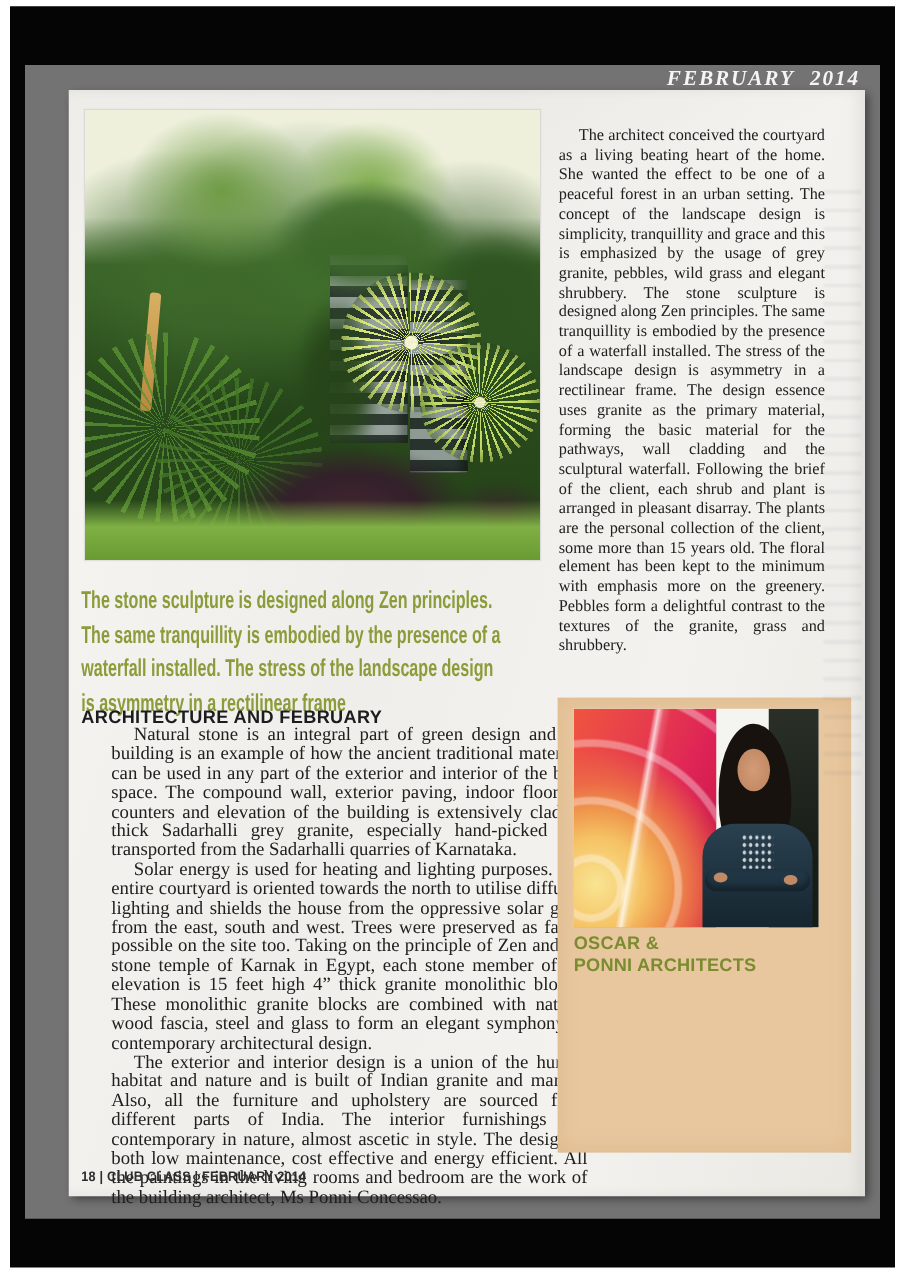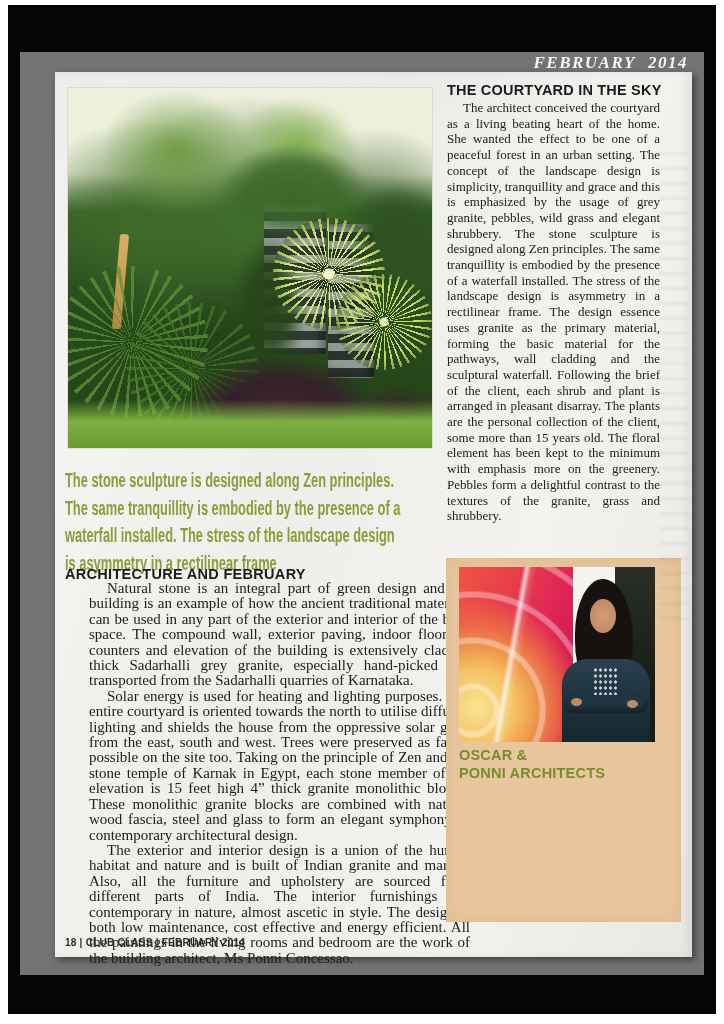--- a/index.html
+++ b/index.html
@@ -160,21 +160,20 @@
       </div>
 
       <div class="abs arch-head">ARCHITECTURE AND FEBRUARY</div>
       <div class="abs leftbody">
         <p>Natural stone is an integral part of green design and the building is an example of how the ancient traditional materials can be used in any part of the exterior and interior of the built space. The compound wall, exterior paving, indoor flooring, counters and elevation of the building is extensively clad by thick Sadarhalli grey granite, especially hand-picked and transported from the Sadarhalli quarries of Karnataka.</p>
         <p>Solar energy is used for heating and lighting purposes. The entire courtyard is oriented towards the north to utilise diffused lighting and shields the house from the oppressive solar glare from the east, south and west.  Trees were preserved as far as possible on the site too. Taking on the principle of Zen and the stone temple of Karnak in Egypt, each stone member of the elevation is 15 feet high 4” thick granite monolithic blocks. These monolithic granite blocks are combined with natural wood fascia, steel and glass to form an elegant symphony of contemporary architectural design.</p>
         <p>The exterior and interior design is a union of the human habitat and nature and is built of Indian granite and marble. Also, all the furniture and upholstery are sourced from different parts of India.  The interior furnishings are contemporary in nature, almost ascetic in style. The design is both low maintenance, cost effective and energy efficient. All the paintings in the living rooms and bedroom are the work of the building architect, Ms Ponni Concessao.</p>
       </div>
       <div class="abs pagefooter">18 | CLUB CLASS | FEBRUARY 2014</div>
 
-      <div class="abs sky-head">THE COURTYARD IN THE SKY</div>
       <div class="abs rightbody">
         <p>The architect conceived the courtyard as a living beating heart of the home. She wanted the effect to be one of a peaceful forest in an urban setting. The concept of the landscape design is simplicity, tranquillity and grace and this is emphasized by the usage of grey granite, pebbles, wild grass and elegant shrubbery. The stone sculpture is designed along Zen principles. The same tranquillity is embodied by the presence of a waterfall installed. The stress of the landscape design is asymmetry in a rectilinear frame. The design essence uses granite as the primary material, forming the basic material for the pathways, wall cladding and the sculptural waterfall. Following the brief of the client, each shrub and plant is arranged in pleasant disarray. The plants are the personal collection of the client, some more than 15 years old. The floral element has been kept to the minimum with emphasis more on the greenery. Pebbles form a delightful contrast to the textures of the granite, grass and shrubbery.</p>
       </div>
 
       <div class="abs profile">
         <div class="abs portrait">
           <div class="abs pt-paint"></div>
           <div class="abs pt-door"></div>
           <div class="abs pt-hair"></div>
           <div class="abs pt-face"></div>

